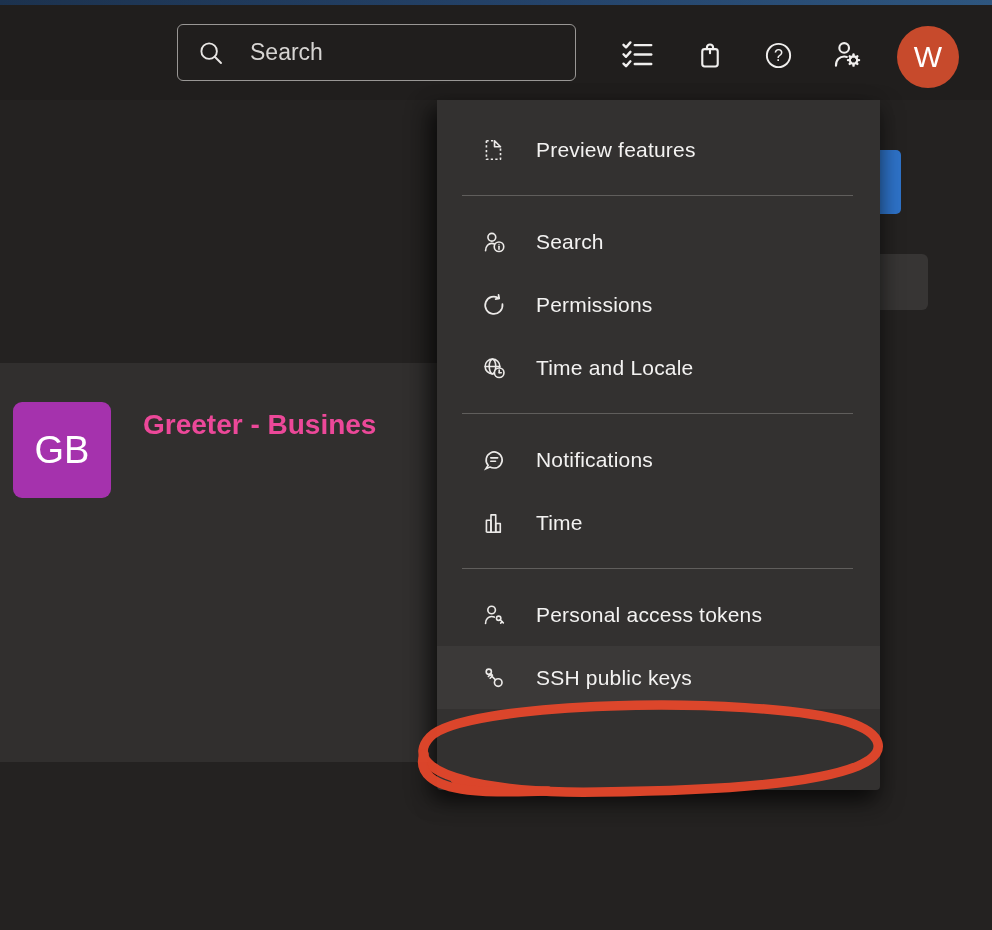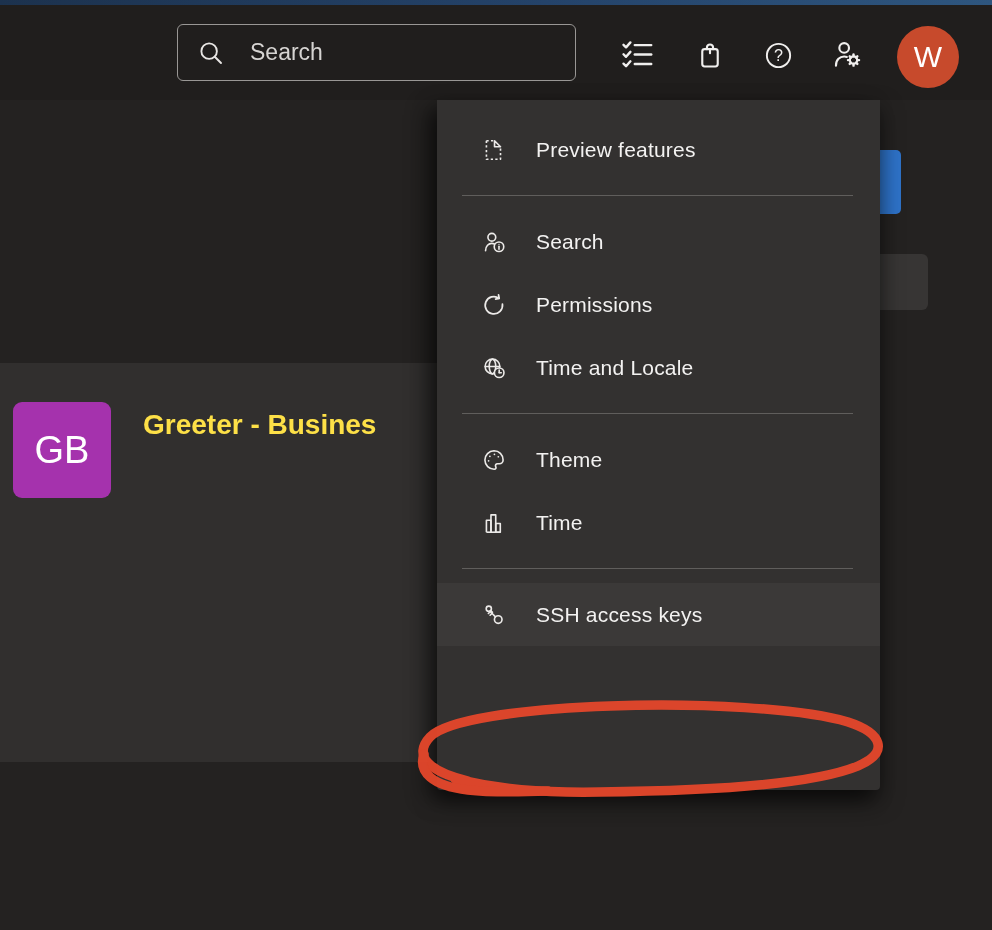--- a/index.html
+++ b/index.html
@@ -49,21 +49,21 @@
   }
   .project-tile {
     position:absolute; left:13px; top:402px; width:98px; height:96px;
     border-radius:9px; background:#a532ad; border:none; cursor:pointer;
     color:#fff; font-size:38px; font-weight:300; text-align:center; line-height:96px;
     font-family:"Liberation Sans","DejaVu Sans",sans-serif;
   }
   .project-title {
     position:absolute; left:143px; top:403px; width:294px; height:44px;
     line-height:44px; overflow:hidden; white-space:nowrap;
-    color:#fde047; font-size:28px; font-weight:700; cursor:pointer;
+    color:#ec4899; font-size:28px; font-weight:700; cursor:pointer;
   }
   .blue-btn-fragment {
     position:absolute; left:880px; top:150px; width:21px; height:64px;
     background:#2e72c7; border:none; border-radius:0 5px 5px 0; cursor:pointer;
   }
   .filter-fragment {
     position:absolute; left:880px; top:254px; width:48px; height:56px;
     background:#373534; border:none; border-radius:0 6px 6px 0;
   }
   
@@ -199,55 +199,63 @@
         <line x1="4" y1="10.6" x2="17.2" y2="10.6"></line>
         <circle cx="16.8" cy="16.4" r="4.4" fill="#333130"></circle>
         <line x1="16.8" y1="16.4" x2="16.8" y2="13.9"></line>
         <line x1="16.8" y1="16.4" x2="18.7" y2="16.4"></line>
       </svg>
       <span class="mi-label">Time and Locale</span>
     </div>
 
     <div class="menu-divider"></div>
 
-
-    <div class="menu-item">
-      <svg class="mi-icon" viewBox="0 0 24 24" fill="none" stroke="#eceae8" stroke-width="1.5" stroke-linejoin="round">
-        <path d="M12 3.5 a8.5 8.5 0 1 0 .2 17 c1.6-.1 2-1.3 1.4-2.3 -.7-1.2.1-2.7 1.6-2.7 h1.8 c1.9 0 3.4-1.5 3.4-3.4 C20.4 7 16.6 3.5 12 3.5 Z"></path>
-        <circle cx="8.2" cy="8.6" r="0.8" fill="#eceae8" stroke="none"></circle>
-        <circle cx="12.4" cy="6.8" r="0.8" fill="#eceae8" stroke="none"></circle>
-        <circle cx="16" cy="9" r="0.8" fill="#eceae8" stroke="none"></circle>
-        <circle cx="7" cy="12.8" r="0.8" fill="#eceae8" stroke="none"></circle>
-      </svg>
-      <span class="mi-label">Theme</span>
-    </div>
+    <div class="menu-item">
+      <svg class="mi-icon" viewBox="0 0 24 24" fill="none" stroke="#eceae8" stroke-width="1.5" stroke-linecap="round">
+        <path d="M6.6 16.9 A7.4 7.4 0 1 1 12.2 19.4 c-1.5 0-2.8-.3-4-.9 L4.6 20 Z"></path>
+        <line x1="9" y1="10" x2="15.4" y2="10"></line>
+        <line x1="9" y1="13.2" x2="13.4" y2="13.2"></line>
+      </svg>
+      <span class="mi-label">Notifications</span>
+    </div>
+
 
     <div class="menu-item">
       <svg class="mi-icon" viewBox="0 0 24 24" fill="none" stroke="#eceae8" stroke-width="1.5" stroke-linejoin="round">
         <path d="M5 20.5 V9.5 h4.2 v11"></path>
         <path d="M9.2 20.5 V4.5 h4.4 v16"></path>
         <path d="M13.6 20.5 v-8 h4.2 v8 Z"></path>
         <line x1="5" y1="20.5" x2="17.8" y2="20.5"></line>
       </svg>
       <span class="mi-label">Time</span>
     </div>
 
     <div class="menu-divider"></div>
 
+    <div class="menu-item">
+      <svg class="mi-icon" viewBox="0 0 24 24" fill="none" stroke="#eceae8" stroke-width="1.5" stroke-linecap="round">
+        <circle cx="9.8" cy="7.4" r="3.5"></circle>
+        <path d="M4.2 19.8 c0-4.2 2.8-6.4 5.6-6.4 .9 0 1.7.2 2.4.5"></path>
+        <circle cx="16.3" cy="15" r="2"></circle>
+        <line x1="17.7" y1="16.4" x2="20.6" y2="19.3"></line>
+        <line x1="19.5" y1="18.2" x2="18.2" y2="19.5"></line>
+      </svg>
+      <span class="mi-label">Personal access tokens</span>
+    </div>
 
     <div class="menu-item highlighted">
       <svg class="mi-icon" viewBox="0 0 24 24" fill="none" stroke="#eceae8" stroke-width="1.5" stroke-linecap="round">
         <circle cx="15.9" cy="16.2" r="3.5"></circle>
         <path d="M13.4 13.7 L8.2 8.5"></path>
         <path d="M10.2 10.5 L8.4 12.2"></path>
         <path d="M8.6 8.9 L6.8 10.6"></path>
         <circle cx="7.2" cy="6.2" r="2.4"></circle>
         <path d="M9 7.9 l1.6 1.6"></path>
       </svg>
-      <span class="mi-label">SSH access keys</span>
+      <span class="mi-label">SSH public keys</span>
     </div>
 
   </div>
 
   <svg class="annotation" width="992" height="930" viewBox="0 0 992 930" fill="none" stroke="#e5472b" stroke-width="9.5" stroke-linecap="round" opacity="0.95">
     <path d="M468 781
              C430 772, 412 756, 430 737
              C446 720, 520 709, 610 706
              C700 703, 800 708, 848 722
              C882 733, 890 752, 858 766

